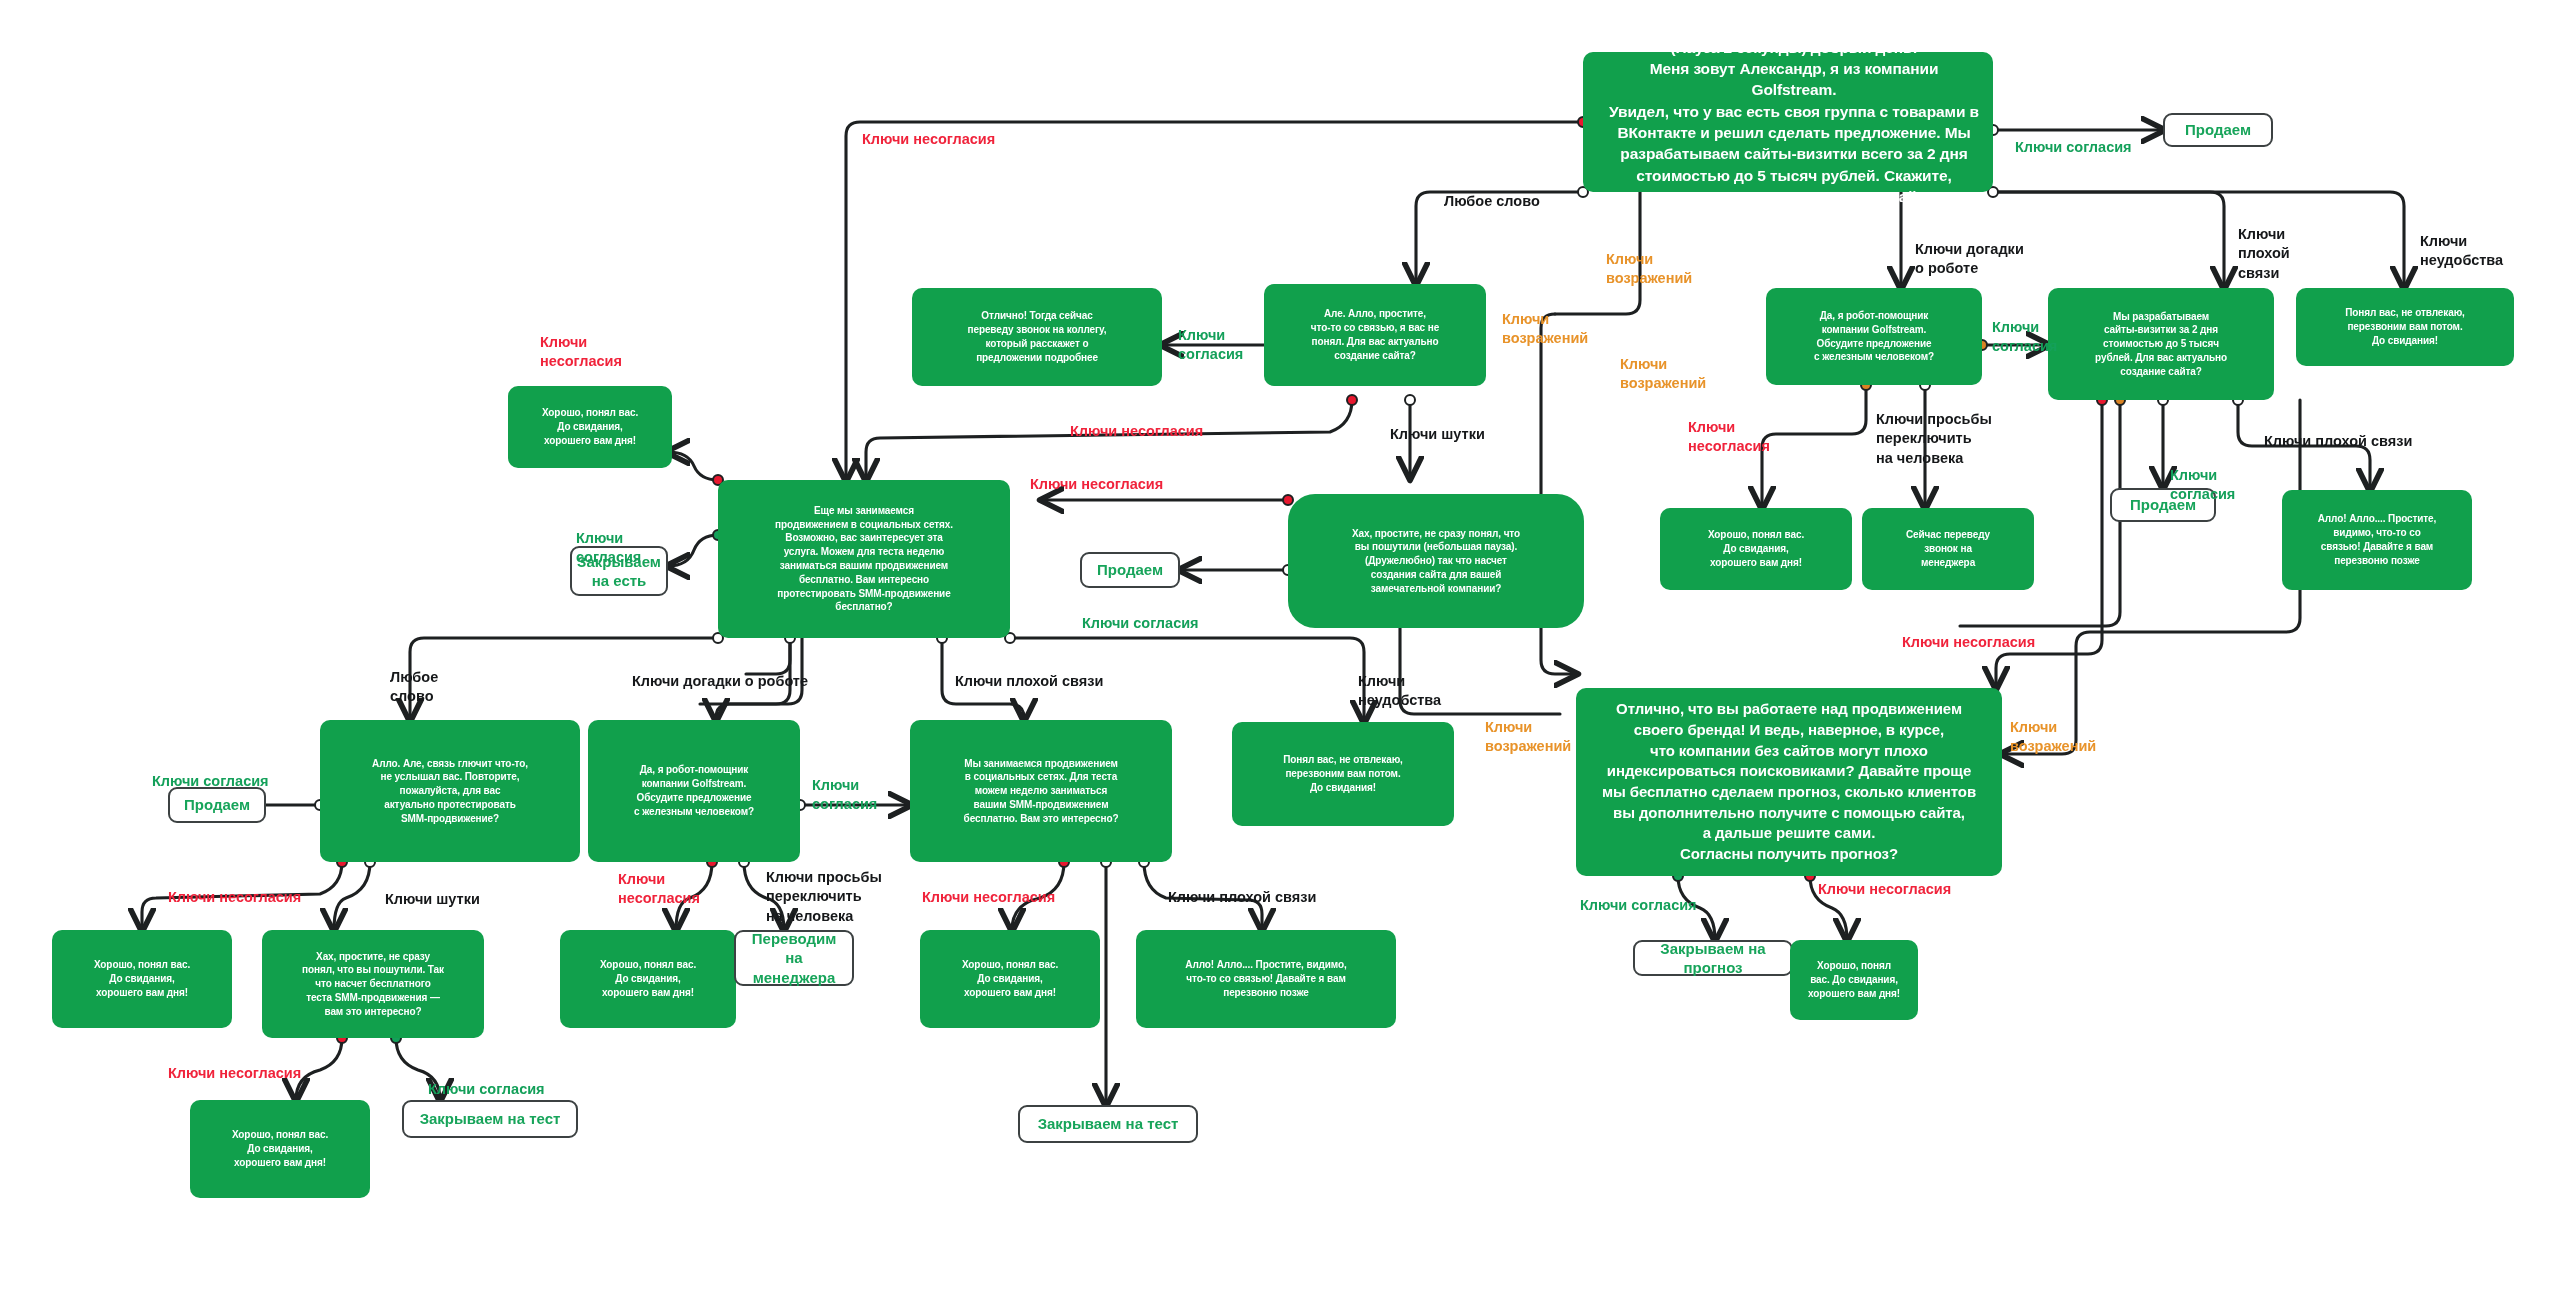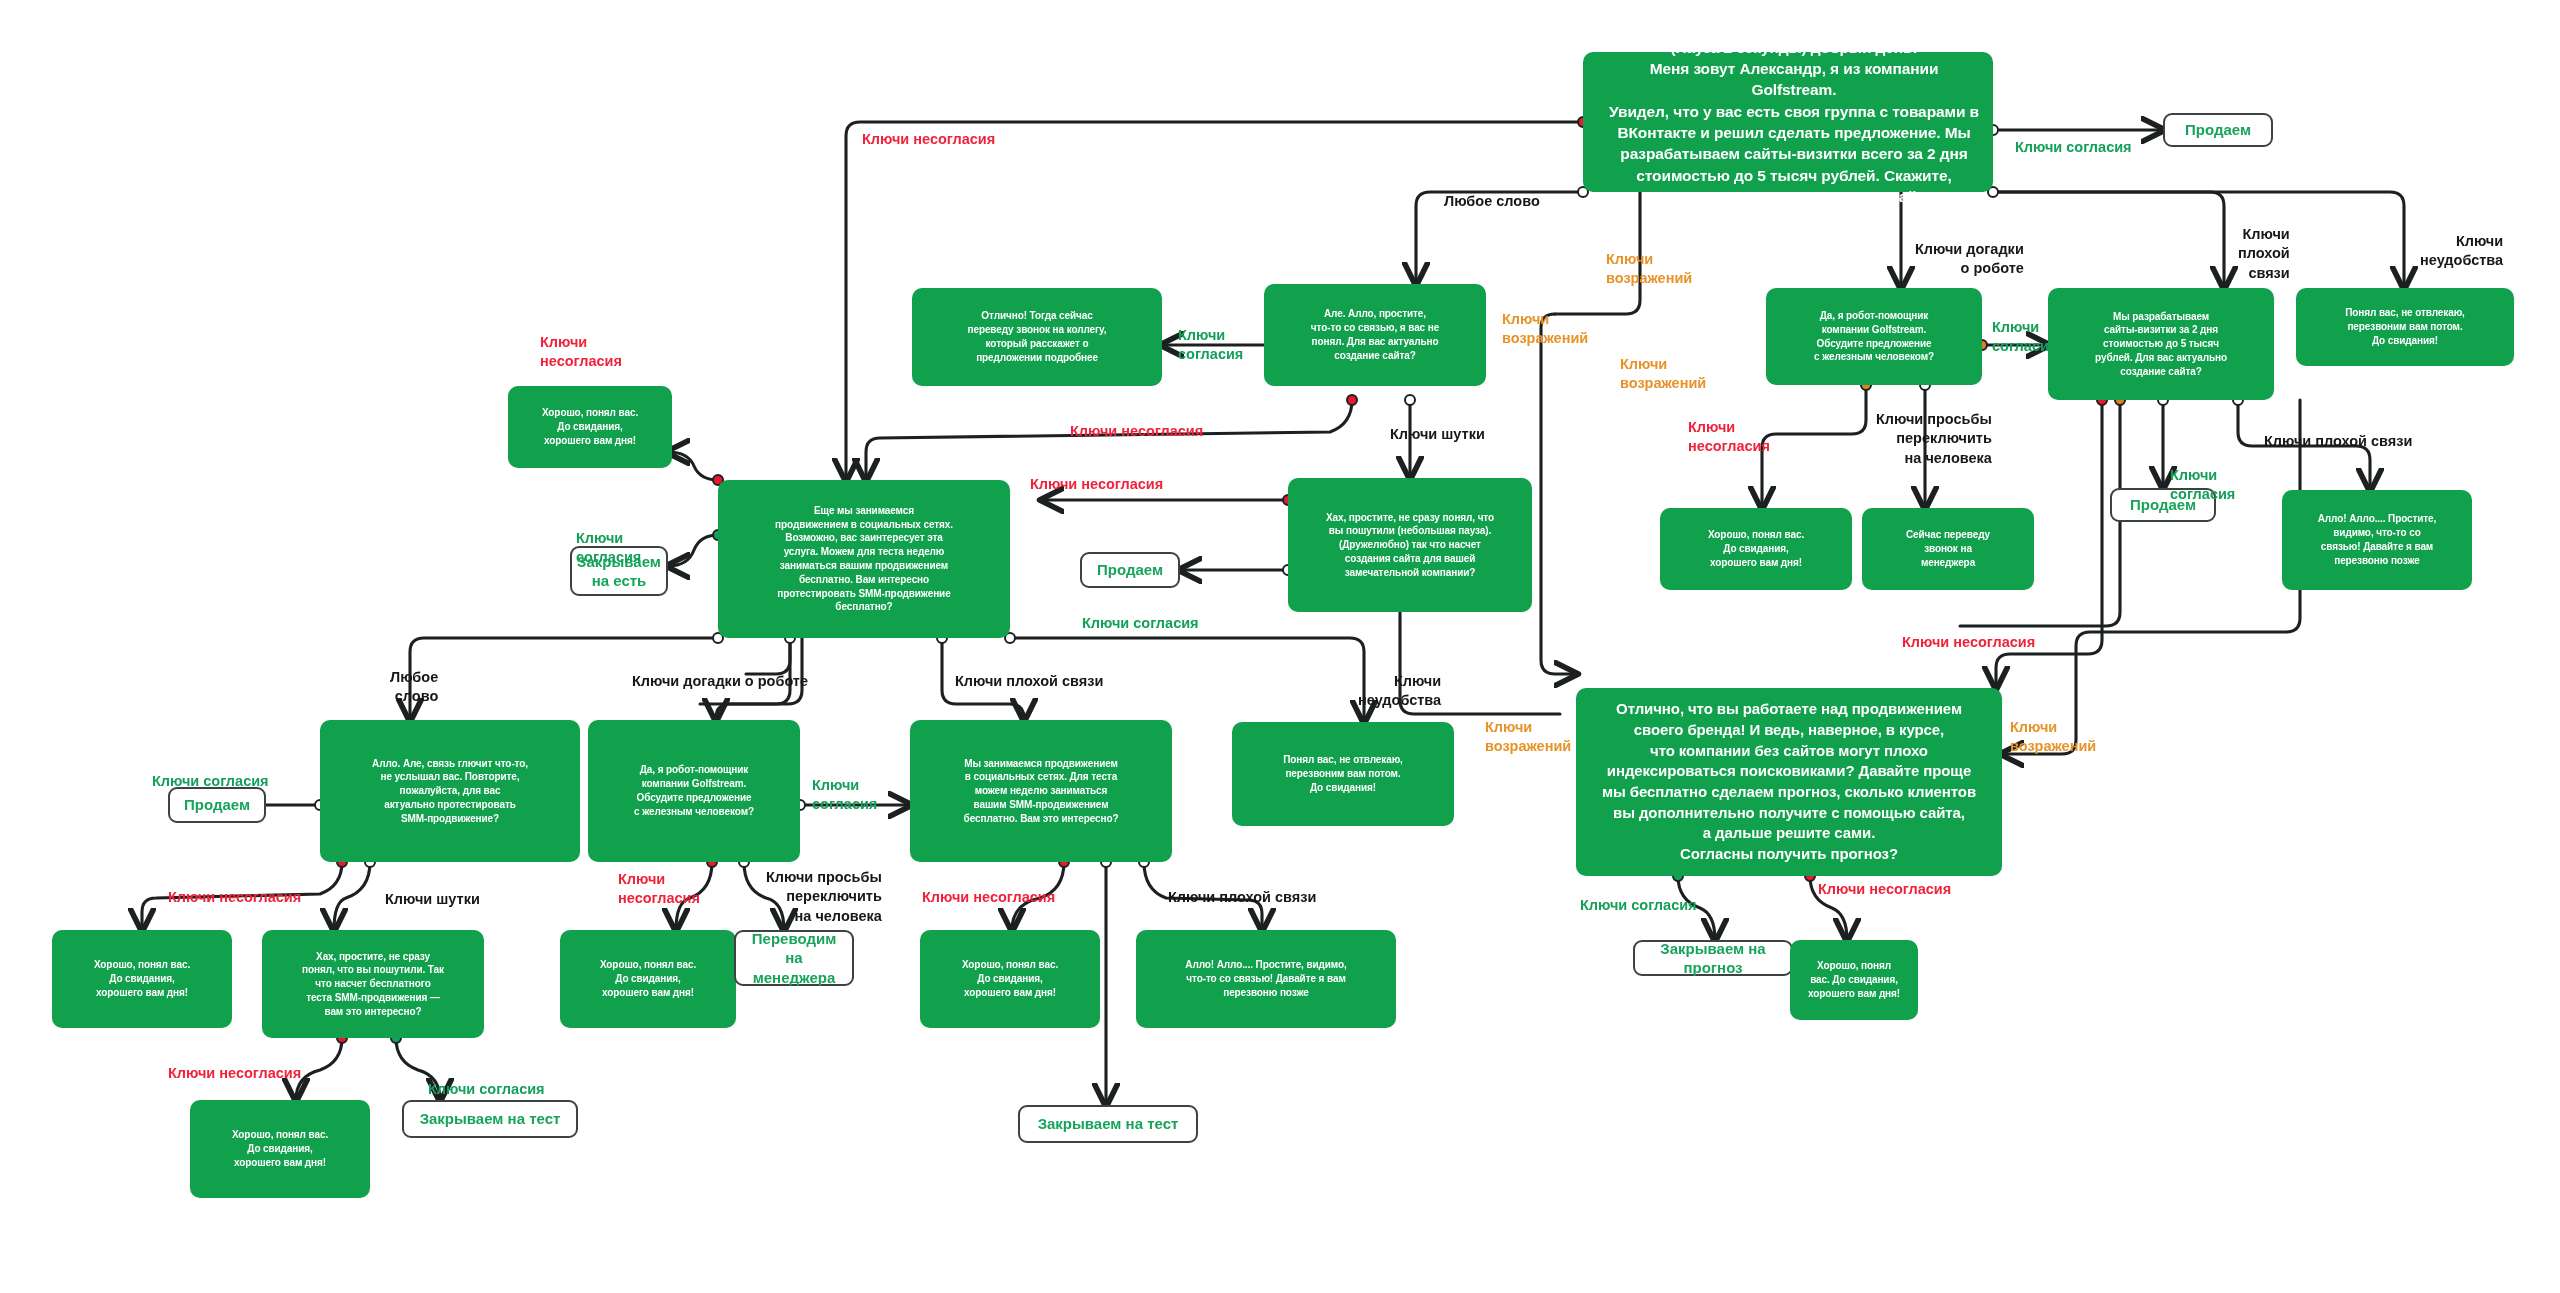--- a/index.html
+++ b/index.html
@@ -53,21 +53,21 @@
     line-height: 1.3;
     padding: 4px 10px;
   }
   .lbl {
     position: absolute;
     font-weight: bold;
     font-size: 14.5px;
     line-height: 1.33;
     white-space: pre-line;
   }
-  .lbl.neutral { color: #16181a; text-align: right; }
+  .lbl.neutral { color: #16181a; }
   .lbl.agree   { color: #14a05a; margin-top: 16px; }
   .lbl.disagree{ color: #f0233b; }
   .lbl.object  { color: #e8932a; }
 </style>
 </head>
 <body>
 
 <div id="canvas">
 
   <svg id="wires" viewBox="0 0 2560 1293">
@@ -259,21 +259,21 @@
   <div class="node small" style="left: 912px; top: 288px; width: 250px; height: 98px; white-space: pre-line;">Отлично! Тогда сейчас
 переведу звонок на коллегу,
 который расскажет о
 предложении подробнее</div>
 
   <div class="node small" style="left: 1264px; top: 284px; width: 222px; height: 102px; white-space: pre-line;">Але. Алло, простите,
 что-то со связью, я вас не
 понял. Для вас актуально
 создание сайта?</div>
 
-  <div class="node small" style="left: 1288px; top: 478px; width: 244px; height: 134px; white-space: pre-line;">Хах, простите, не сразу понял, что
+  <div class="node small" style="left: 1288px; top: 494px; width: 296px; height: 134px; white-space: pre-line; border-radius: 27px;">Хах, простите, не сразу понял, что
 вы пошутили (небольшая пауза).
 (Дружелюбно) так что насчет
 создания сайта для вашей
 замечательной компании?</div>
 
   <div class="pill" style="left: 1080px; top: 552px; width: 100px; height: 36px; white-space: pre-line;">Продаем</div>
 
   <div class="node small" style="left: 718px; top: 480px; width: 292px; height: 158px; white-space: pre-line;">Еще мы занимаемся
 продвижением в социальных сетях.
 Возможно, вас заинтересует эта

